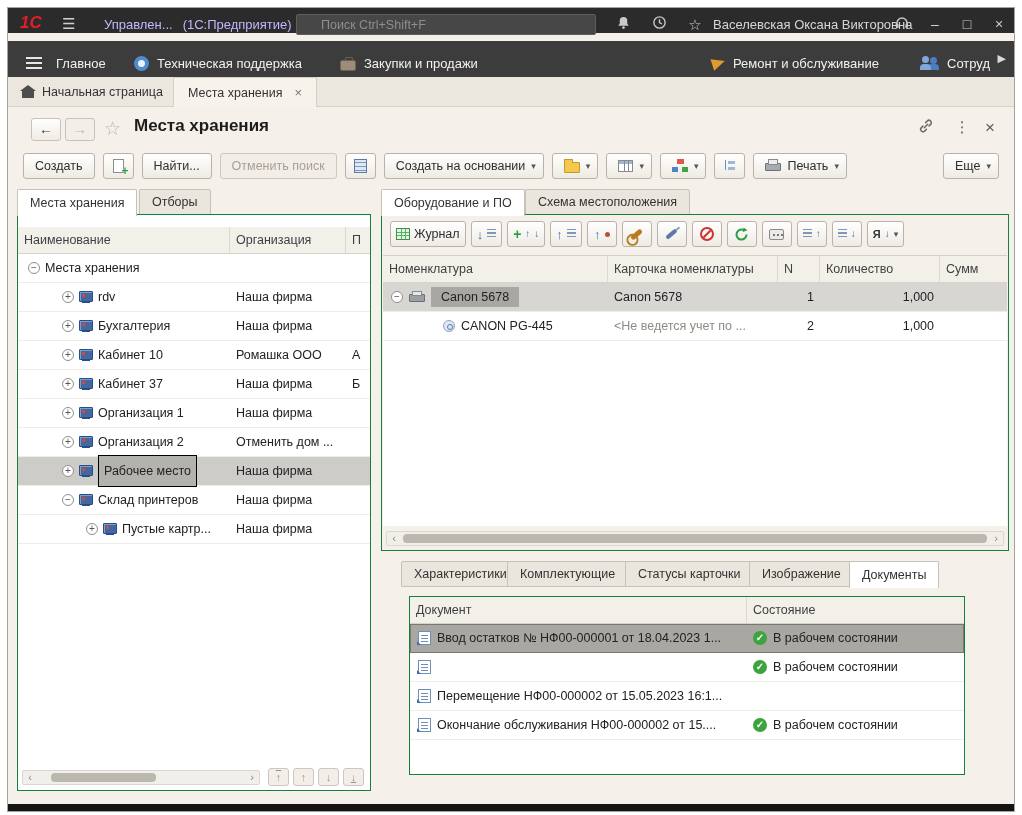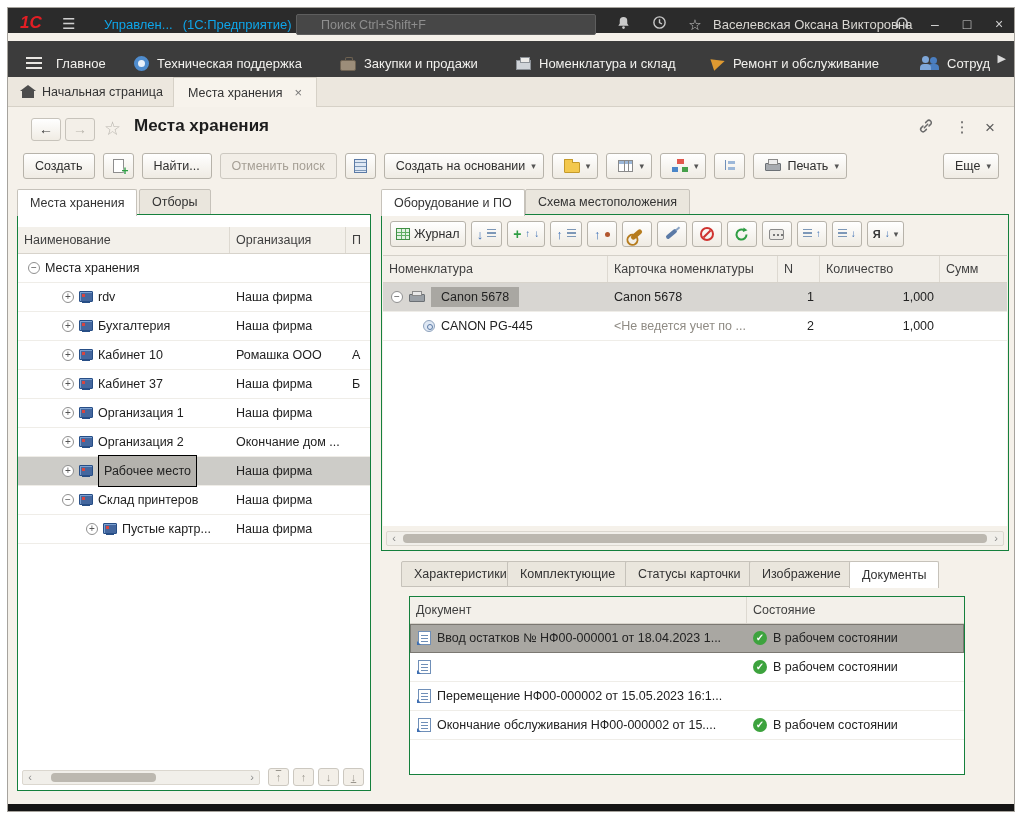--- a/index.html
+++ b/index.html
@@ -4,21 +4,21 @@
 <style>
 *{box-sizing:border-box;margin:0;padding:0;font-family:"Liberation Sans",sans-serif}
 html,body{width:1022px;height:815px;background:#fff;overflow:hidden;position:relative}
 #win{position:absolute;left:7px;top:7px;width:1008px;height:805px;border:1px solid #a6a39d;background:#f5f1ea;overflow:hidden}
 .bottomstrip{position:absolute;left:0;bottom:0;width:100%;height:7px;background:#141414}
 
 
 .titlebar{position:absolute;left:0;top:0;width:100%;height:25px;background:#2b2b2b;color:#d8d8d8;font-size:13px}
 .logo{position:absolute;left:12px;top:5px;color:#e31e24;font-weight:bold;font-style:italic;font-size:17px}
 .tb-burger{position:absolute;left:54px;top:7px;color:#cfcfcf;font-size:15px}
-.tb-title{position:absolute;left:96px;top:9px;color:#0ea5e9;white-space:nowrap}
+.tb-title{position:absolute;left:96px;top:9px;color:#c4b5fd;white-space:nowrap}
 .tb-title span{margin-right:10px}
 .search{position:absolute;left:288px;top:6px;width:300px;height:21px;background:#474747;border:1px solid #5e5e5e;border-radius:2px;color:#ddd;padding:0 6px 0 24px;font-size:12.5px;outline:none}
 .search::placeholder{color:#8e8e8e}
 .search-ic{position:absolute;left:294px;top:10px;width:13px;height:13px}
 .tb-ic{position:absolute;top:7px;width:20px;height:20px;color:#c9c9c9;text-align:center;line-height:20px;font-size:15px;cursor:default}
 .tb-user{position:absolute;left:705px;top:9px;color:#d8d6d1;white-space:nowrap}
 .winbtn{position:absolute;top:0;width:30px;height:33px;color:#cfcfcf;text-align:center;line-height:33px;font-size:14px}
 
 
 .menubar{position:absolute;left:0;top:33px;width:100%;height:36px;background:#3c3c3c;color:#f2f1ee;font-size:13px}
@@ -203,24 +203,20 @@
         <span>Главное</span>
       </span>
     <span class="mitem" style="left:126px">
         <span class="ic-support-menu"></span>
         <span>Техническая поддержка</span>
       </span>
     <span class="mitem" style="left:332px">
         <span class="ic-case"></span>
         <span>Закупки и продажи</span>
       </span>
-    <span class="mitem" style="left:508px">
-        <span class="ic-nomen"></span>
-        <span>Номенклатура и склад</span>
-      </span>
     <span class="mitem" style="left:704px">
         <span class="ic-remont"></span>
         <span>Ремонт и обслуживание</span>
       </span>
     <span class="mitem" style="left:912px">
         <span class="ic-people"></span>
         <span>Сотруд</span>
       </span>
     <span class="m-overflow">▶</span>
   </div>
@@ -367,21 +363,21 @@
       <div class="cell lc3"></div>
     </div>
     <div class="trow">
       <div class="cell lc1 lvl1">
           <span class="exp">+</span>
           <span class="ic-mon">
             <i></i>
           </span>
           <span>Организация 2</span>
         </div>
-      <div class="cell lc2">Окончание дом ...</div>
+      <div class="cell lc2">Отменить дом ...</div>
       <div class="cell lc3"></div>
     </div>
     <div class="trow sel">
       <div class="cell lc1 lvl1">
           <span class="exp">+</span>
           <span class="ic-mon">
             <i></i>
           </span>
           <span class="focus-cell">Рабочее место</span>
         </div>
@@ -494,21 +490,21 @@
             <span class="exp">−</span>
             <span class="ic-prn-row"></span>
             <span class="name-hl">Canon 5678</span>
           </div>
         <div class="cell rc2">Canon 5678</div>
         <div class="cell rc3">1</div>
         <div class="cell rc4">1,000</div>
         <div class="cell rc5"></div>
       </div>
       <div class="trow rrow">
-        <div class="cell rc1" style="padding-left:40px">
+        <div class="cell rc1" style="padding-left:60px">
             <span class="ic-cart"></span>
             <span>CANON PG-445</span>
           </div>
         <div class="cell rc2 gray-txt">&lt;Не ведется учет по ...</div>
         <div class="cell rc3">2</div>
         <div class="cell rc4">1,000</div>
         <div class="cell rc5"></div>
       </div>
     </div>
 

